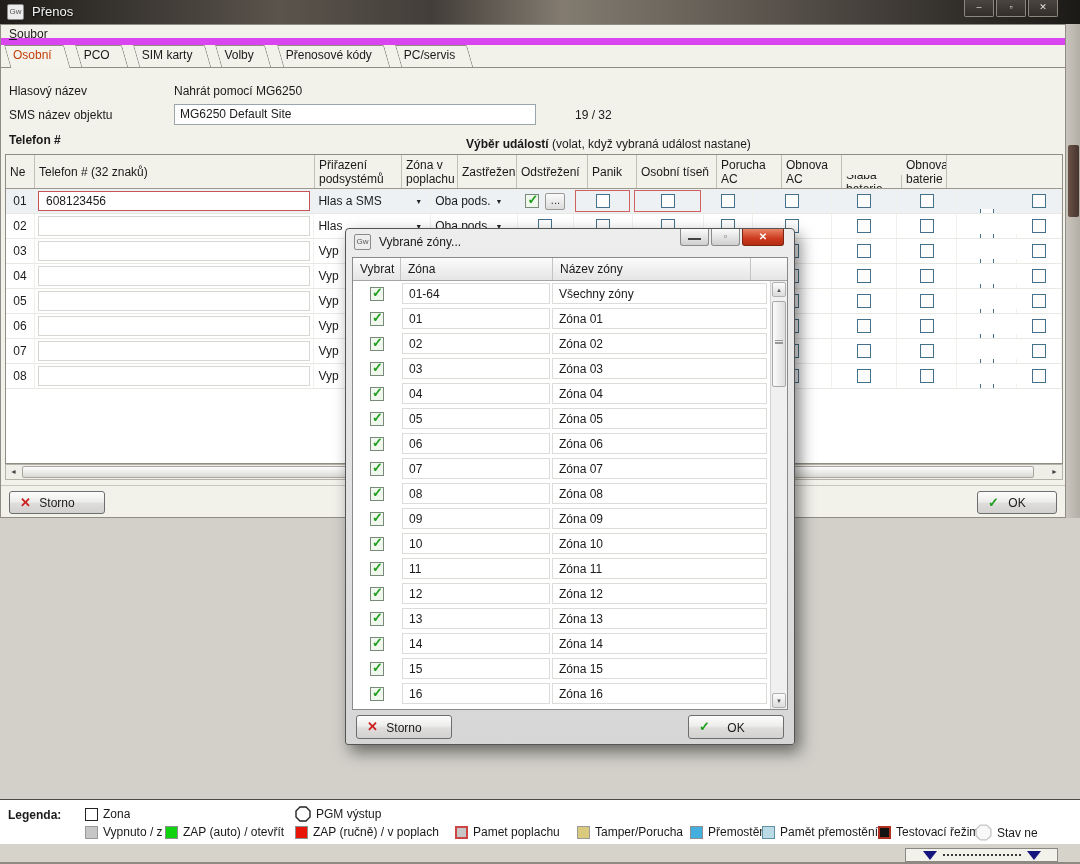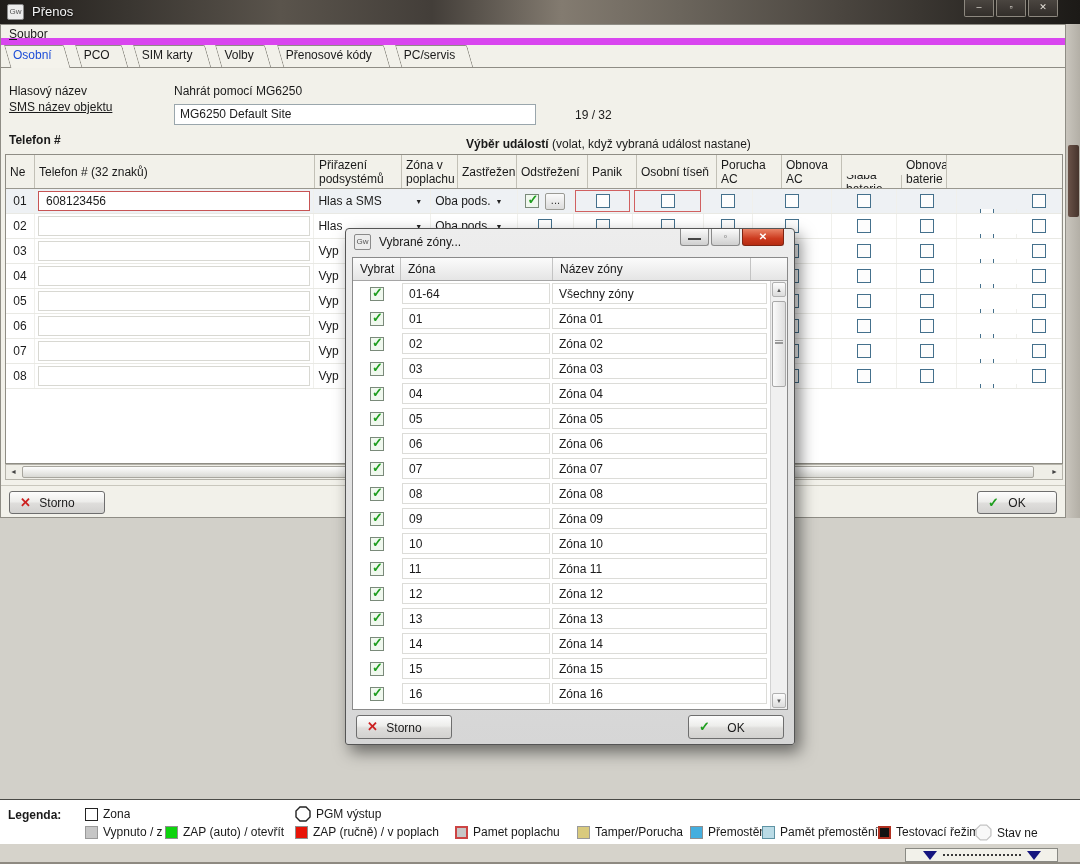--- a/index.html
+++ b/index.html
@@ -23,21 +23,21 @@
   .menu-item::first-letter { text-decoration:underline; }
 
   .tabbar { position:absolute; left:0; top:20px; width:100%; height:23px; border-bottom:1px solid #8f8d85; }
   .tab { position:relative; float:left; height:22px; line-height:21px; margin-left:3px; padding:0 20px 0 9px; cursor:default; }
   .tab::before { content:""; position:absolute; left:0; top:0; right:8px; bottom:0;
     background:#f2f1ea; border:1px solid #8f8d85; border-bottom:none; border-radius:0 2px 0 0;
     transform:skewX(16deg); transform-origin:0 0; }
   .tab span { position:relative; }
   .tab.active { z-index:2; }
   .tab.active::before { bottom:-1px; background:#f4f3ec; }
-  .tab.active span { color:#1d4ed8; }
+  .tab.active span { color:#c2410c; }
 
   .flabel { position:absolute; left:8px; }
   .fvalue { position:absolute; left:173px; }
   .sms-input { position:absolute; left:173px; top:79px; width:362px; height:21px; background:#fff;
     border:1px solid #9aa6ac; padding:2px 5px; }
   .counter { position:absolute; left:574px; top:83px; }
 
   .sect { position:absolute; font-weight:bold; }
 
   
@@ -168,21 +168,21 @@
       <div class="tab active"><span>Osobní</span></div>
       <div class="tab"><span>PCO</span></div>
       <div class="tab"><span>SIM karty</span></div>
       <div class="tab"><span>Volby</span></div>
       <div class="tab"><span>Přenosové kódy</span></div>
       <div class="tab"><span>PC/servis</span></div>
     </div>
 
     <div class="flabel" style="top:59px;">Hlasový název</div>
     <div class="fvalue" style="top:59px;">Nahrát pomocí MG6250</div>
-    <div class="flabel" style="top:75px;text-decoration:underline;">SMS název objektu</div>
+    <div class="flabel" style="top:83px;">SMS název objektu</div>
     <div class="sms-input">MG6250 Default Site</div>
     <div class="counter">19 / 32</div>
 
     <div class="sect" style="left:8px; top:108px;">Telefon #</div>
     <div class="sect" style="left:465px; top:112px;">
       <span>Výběr událostí</span>
       <span style="font-weight:normal;">(volat, když vybraná událost nastane)</span>
     </div>
 
     <div class="table-wrap">

